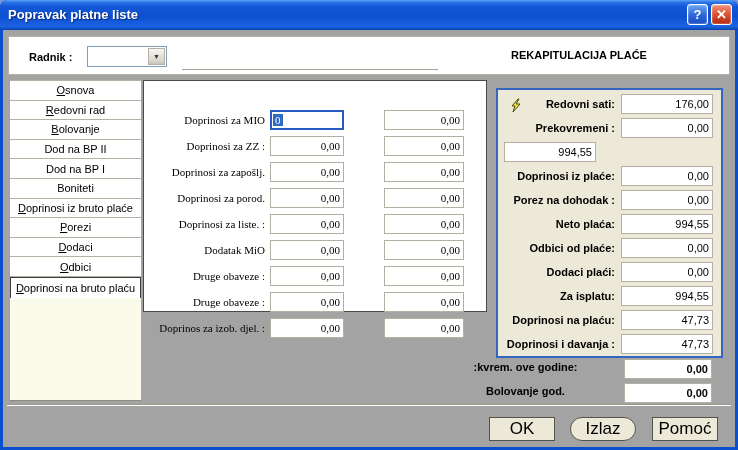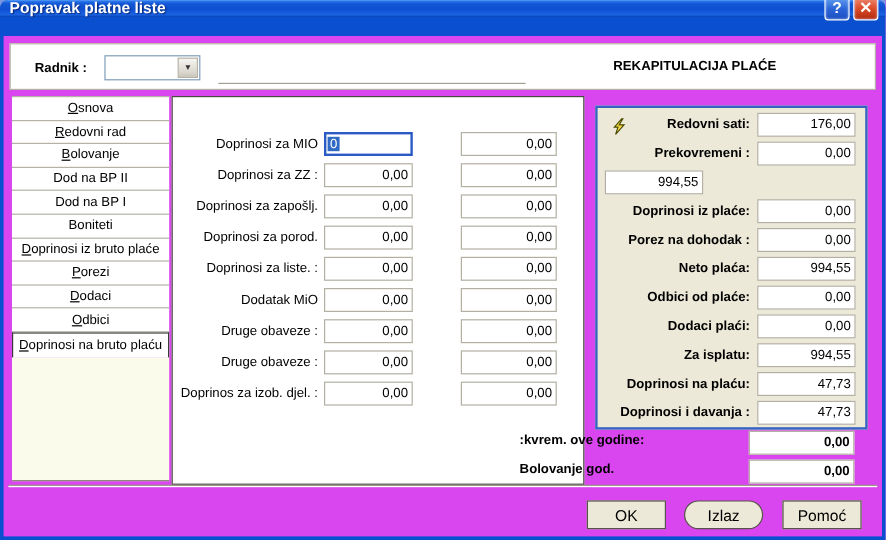--- a/index.html
+++ b/index.html
@@ -1,29 +1,29 @@
 <!DOCTYPE html>
 <html><head>
 <meta charset="utf-8">
 <style>
   * { margin:0; padding:0; box-sizing:border-box; }
   body { font-family:"Liberation Sans", sans-serif; background:#7a96df; }
   .window{ position:relative; width:738px; height:450px; background:#0a4fd0;
            border-radius:7px 7px 0 0; overflow:hidden;
            font-size:11px; color:#000; }
-  .titlebar{ position:absolute; left:0; top:0; right:0; height:14px;
+  .titlebar{ position:absolute; left:0; top:0; right:0; height:30px;
     background:linear-gradient(180deg,#5aa1f8 0%,#2a74e8 8%,#1257d6 22%,#0e4fd0 55%,#1b64e4 88%,#0a41ae 100%);
     display:flex; align-items:center; padding:0 6px 2px 8px; }
   .title{ color:#fff; font-weight:bold; font-size:13px; text-shadow:1px 1px 1px rgba(0,10,60,.6); flex:1; }
   .tb-btn{ width:21px; height:21px; margin-left:3px; border:1px solid #fff; border-radius:3px;
     color:#fff; font-weight:bold; font-size:13px; display:flex; align-items:center; justify-content:center;
     box-shadow:inset 0 0 2px rgba(255,255,255,.7); cursor:default; }
   .tb-help{ background:linear-gradient(180deg,#6aa6f4 0%,#2a64d8 55%,#1c4fc0 100%); }
   .tb-close{ background:linear-gradient(180deg,#f0927e 0%,#dd4f2c 50%,#b22a0e 100%); }
-  .client{ position:absolute; left:3px; top:30px; width:732px; height:417px; background:#d946ef;padding-left:24px; }
+  .client{ position:absolute; left:3px; top:30px; width:732px; height:417px; background:#a3a3a3;padding-left:24px; }
 
   
   .toppanel{ position:absolute; left:5px; top:6px; width:722px; height:39px;
     background:#fff; border:1px solid #b5b1a4; }
   .radnik-label{ position:absolute; left:20px; top:11px; font-weight:bold; line-height:18px; }
   .combo{ position:absolute; left:78px; top:9px; width:80px; height:21px;
     background:#fff; border:1px solid #7f9db9; }
   .combo-btn{ position:absolute; right:1px; top:1px; bottom:1px; width:17px;
     background:linear-gradient(180deg,#f6f5f0 0%,#d9d5cc 80%,#c6c2b8 100%);
     border:1px solid #b5b2a5; display:flex; align-items:center; justify-content:center;
@@ -35,48 +35,48 @@
   
   .sidebar{ position:absolute; left:7px; top:50px; width:131px; }
   .side-items{ border-top:1px solid #b5b1a4; background:#fff; }
   .side-item{ height:19.6px; display:flex; align-items:center; justify-content:center;
     border-bottom:1px solid #b5b1a4; cursor:default; white-space:nowrap; }
   .side-item .key{ text-decoration:underline; }
   .side-item.selected{ border:1px solid #3c3c3c; border-bottom:none; background:#fff; height:21px; }
   .side-fill{ height:103px; background:#fbfbec; border-bottom:1px solid #8f8b7c; }
 
   
-  .formpanel{ position:absolute; left:140px; top:50px; width:344px; height:324px;
-    background:#fff; border:1px solid #4a4a42; padding-top:29px; }
+  .formpanel{ position:absolute; left:140px; top:50px; width:344px; height:232px;
+    background:#fff; border:1px solid #4a4a42; padding-top:29px;font-family:Liberation Serif, serif; }
   .form-row{ display:flex; align-items:center; height:20px; margin-bottom:6px; }
   .f-label{ flex:0 0 126px; text-align:right; padding-right:5px; white-space:nowrap; }
   .tbox{ background:#fff; border:1px solid #b3afa2; height:20px; line-height:18px;
     text-align:right; padding:0 3px; }
   .f-in1{ width:74px; }
   .f-in2{ width:80px; margin-left:40px; }
   .f-in1.focused{ border:2px solid #2a5ac4; text-align:left; line-height:16px; padding:0 1px; }
   .sel{ background:#316ac5; color:#fff; padding:0 2px; }
 
   
   .recappanel{ position:absolute; left:493px; top:58px; width:227px; height:270px;
     border:2px solid #3565c0; background:#ece9d8; padding-top:4px; }
   .sum-row{ display:flex; align-items:center; height:19px; margin-bottom:5px; padding:0 8px 0 6px; }
   .s-label{ flex:1; text-align:right; padding-right:6px; white-space:nowrap;font-weight:bold; }
-  .s-val{ width:82px; }
+  .s-val{ width:92px; }
   .bolt{ position:absolute; left:11px; top:8px; }
 
   
-  .x-label{ position:absolute; width:185px; text-align:left; font-weight:bold; white-space:nowrap; overflow:hidden; }
+  .x-label{ position:absolute; width:185px; text-align:center; font-weight:bold; white-space:nowrap; overflow:hidden; }
   .x-val{ position:absolute; width:88px; font-weight:bold; }
 
   .groove{ position:absolute; left:4px; right:4px; top:374px; height:2px;
     border-top:1px solid #9e9a8a; border-bottom:1px solid #fff; }
 
   .btn{ position:absolute; top:387px; width:66px; height:24px; background:#ece9d8;
-    border:1px solid #56544a; font-size:13px; font-family:"Liberation Sans", sans-serif;
+    border:1px solid #56544a; font-size:17px; font-family:"Liberation Sans", sans-serif;
     color:#000; cursor:default; }
 </style>
 </head>
 <body>
 
 <div class="window">
   <div class="titlebar">
     <span class="title">Popravak platne liste</span>
     <span class="tb-btn tb-help">?</span>
     <span class="tb-btn tb-close">✕</span>

